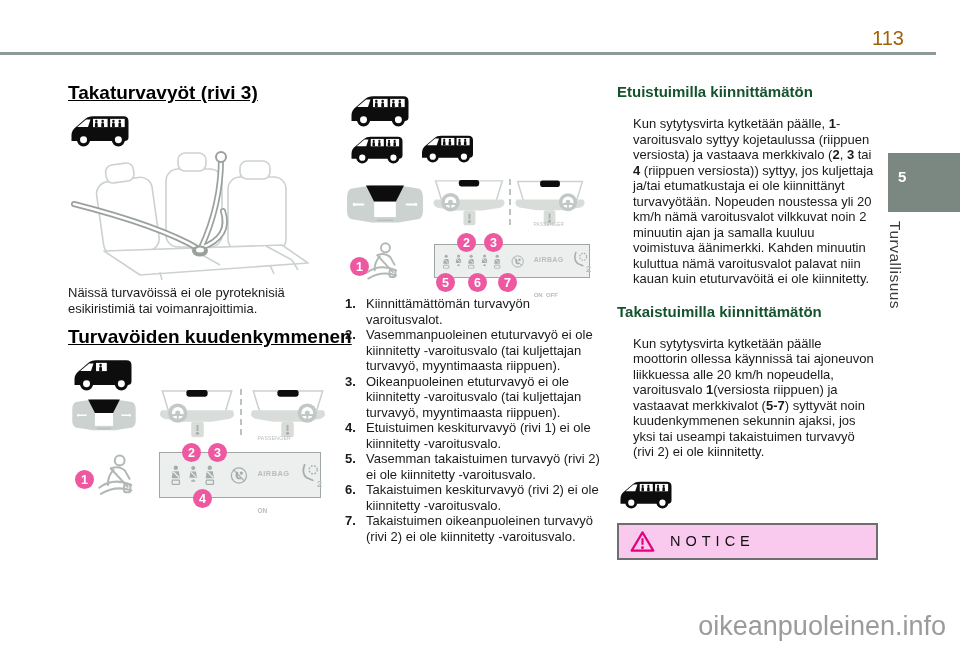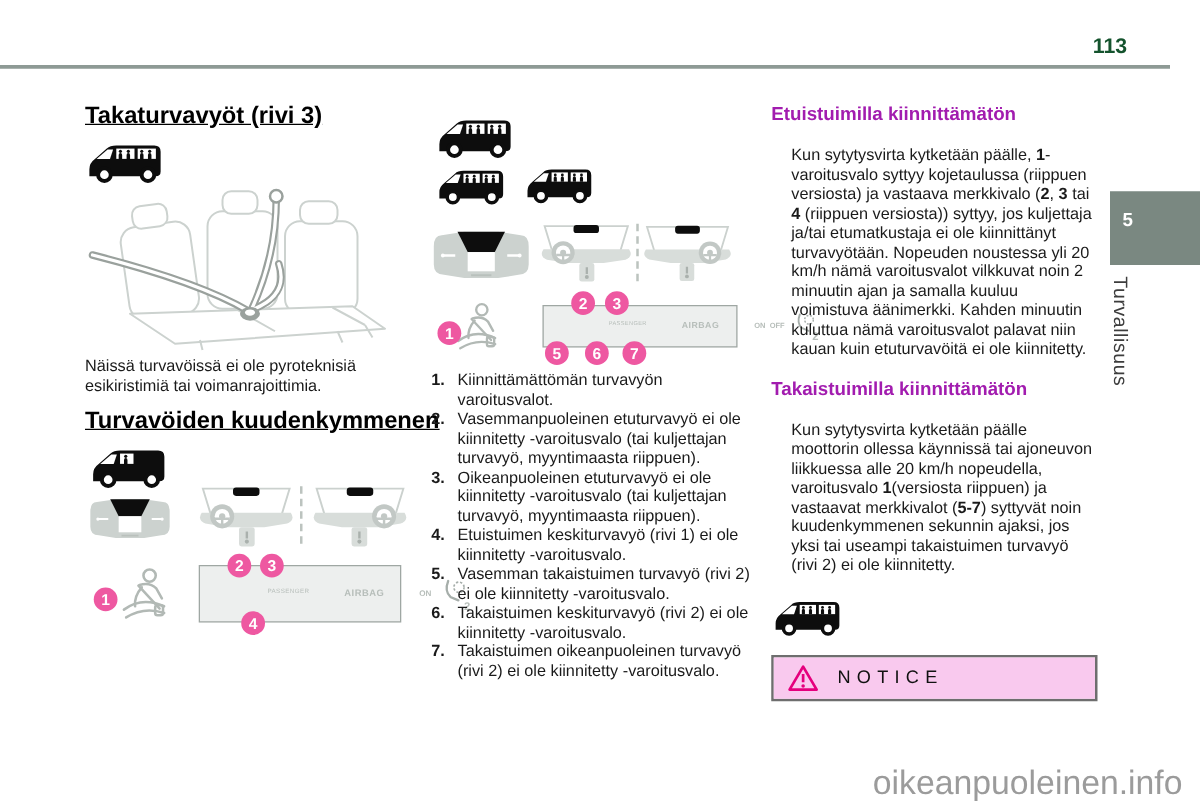--- a/index.html
+++ b/index.html
@@ -2,21 +2,21 @@
 <html><head>
 <meta charset="utf-8">
 <style>
   html,body { margin:0; padding:0; background:#fff; }
   .page {
     position:relative; width:960px; height:649px; background:#fff;
     font-family:"Liberation Sans", sans-serif; color:#1a1a1a; overflow:hidden;
   }
   
   .pagenum { position:absolute; left:862px; top:27px; width:52px; text-align:center;
-             font-size:17px; font-weight:bold; color:#14532d; }
+             font-size:20px; font-weight:normal; color:#a16207; }
   .toprule { position:absolute; left:0; top:52px; width:936px; height:3px; background:#8e9a95; }
   
   .chapter-tab { position:absolute; left:888px; top:153px; width:72px; height:59px; background:#7a8881; }
   .chapter-tab span { position:absolute; left:10px; top:15px; color:#fff; font-size:15px; font-weight:bold; }
   .chapter-title { position:absolute; left:886px; top:221px; writing-mode:vertical-rl;
                    font-size:15.5px; color:#3d3d3d; letter-spacing:0.5px; }
   
   .watermark { position:absolute; right:14px; top:611px; font-size:27px; color:#9b9b9b; }
   
   .h1 { position:absolute; margin:0; font-size:19px; font-weight:bold; color:#000; white-space:nowrap;text-decoration:underline; }
@@ -31,34 +31,34 @@
   .numlist .n { font-weight:bold; width:21px; flex:none; }
   
   .callout { position:absolute; width:19px; height:19px; border-radius:50%; background:#ee58a1;
              color:#fff; font-weight:bold; font-size:12.5px; display:flex; align-items:center;
              justify-content:center; z-index:3; }
   
   .panel { position:absolute; background:#edefee; border:1.6px solid #9fa7a3;
            display:flex; align-items:center; box-sizing:border-box; }
   .panelL { left:159px; top:452px; width:162px; height:46px; padding-left:10px; gap:5px; }
   .panelM { left:434px; top:244px; width:156px; height:34px; padding-left:7px; gap:4px; }
-  .ptx { display:flex; flex-direction:row; line-height:1.08; color:#b7beba; margin-left:15px;gap:28px; }
+  .ptx { display:flex; flex-direction:column; line-height:1.08; color:#b7beba; margin-left:5px;gap:28px; }
   .ptx .p1 { font-size:5px; letter-spacing:0.3px; }
   .ptx .p2 { font-size:7.5px; font-weight:bold; letter-spacing:0.4px; }
   .ptx .p3 { font-size:6.5px; font-weight:bold; margin-top:1px; white-space:pre; }
   .panelM .ptx .p1 { font-size:4.5px; } .panelM .ptx .p2 { font-size:7px; } .panelM .ptx .p3 { font-size:6px; }
   .airbag2 { position:relative; margin-left:4px; }
   .airbag2 .lvl { position:absolute; right:-2px; bottom:-2px; font-size:9px; font-weight:bold; color:#b7beba; }
   
   .shield-pair { position:absolute; display:flex; align-items:flex-start; }
   .dash-div { border-left:2px dashed #bcc3bf; height:46px; margin:0 3px; }
   .mirror { transform:scaleX(-1); }
   
   .rightcol { position:absolute; left:617px; top:83px; width:273px; }
-  .rightcol h2 { margin:0 0 5px 0; font-size:15px; font-weight:bold; color:#a21caf; }
+  .rightcol h2 { margin:0 0 5px 0; font-size:15px; font-weight:bold; color:#14532d; }
   .rightcol p { margin:16px; }
   .rightcol .gap { margin-top:13px; }
   .rightcol .van-wrap { margin-top:10px; }
   
   .notice { margin-top:9px; width:257px; border:2px solid #6e6e6e; background:#d946ef; }
   .notice-head { height:33px; background:#f9c9ee; display:flex; align-items:center; padding-left:11px; }
   .notice-title { margin-left:15px; font-size:14.5px; letter-spacing:5px; color:#111; }
   .notice-body { padding:9px 11px 13px 11px; font-size:13px; }
   b { font-weight:bold; }
 </style>

